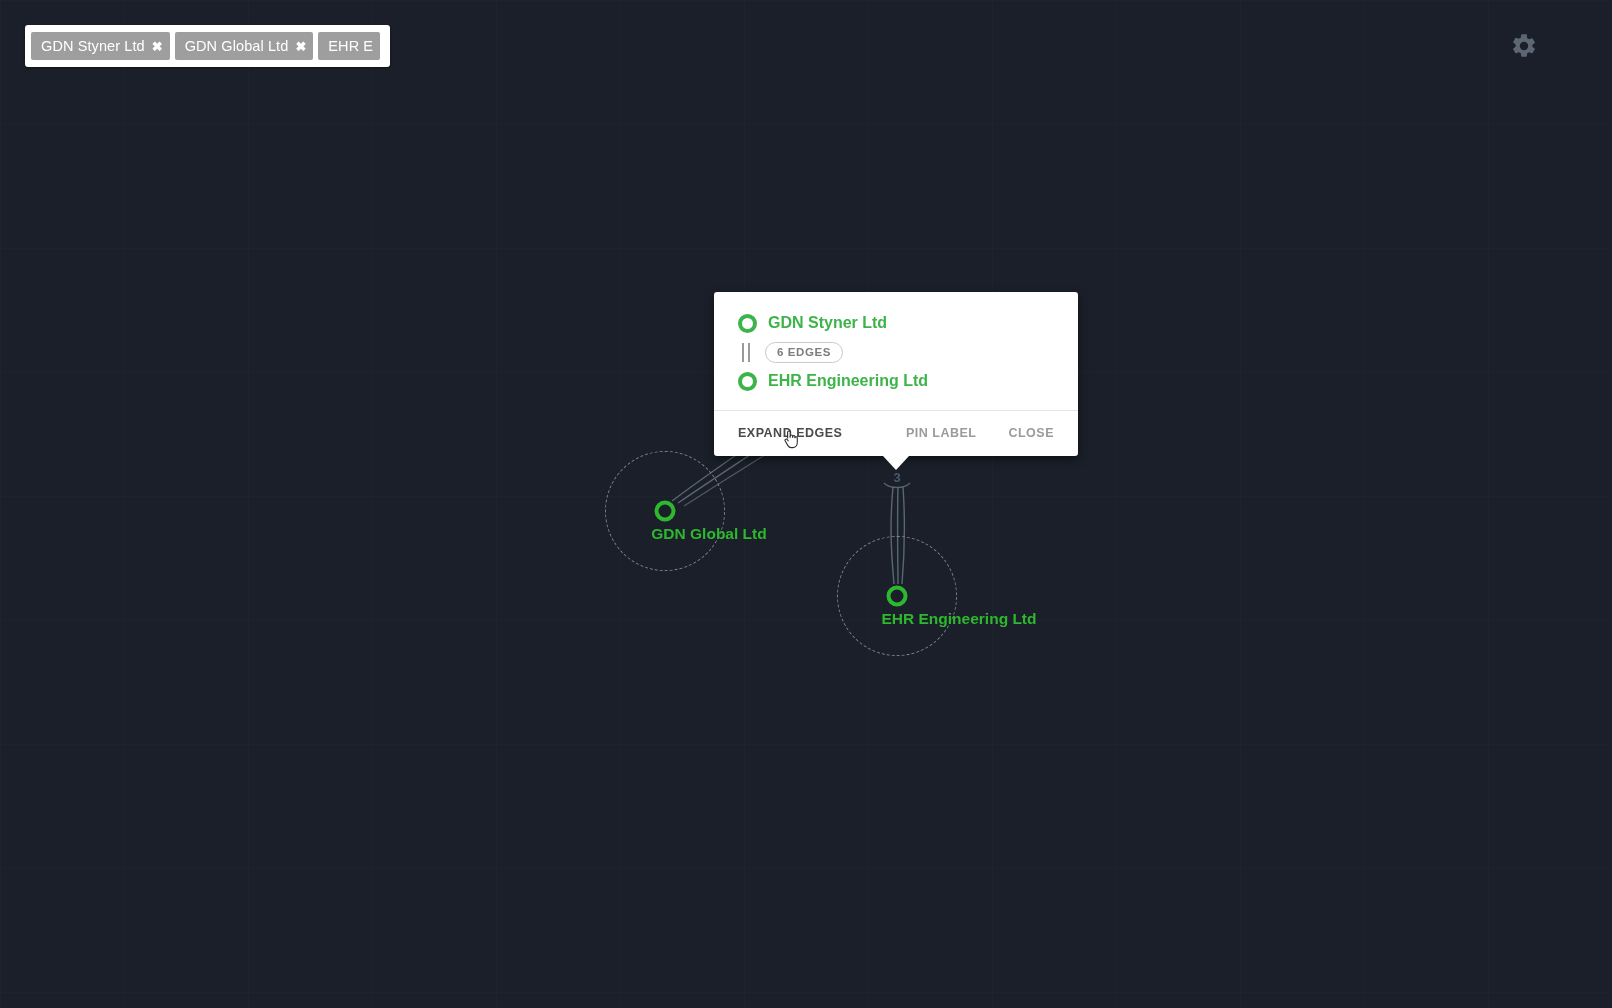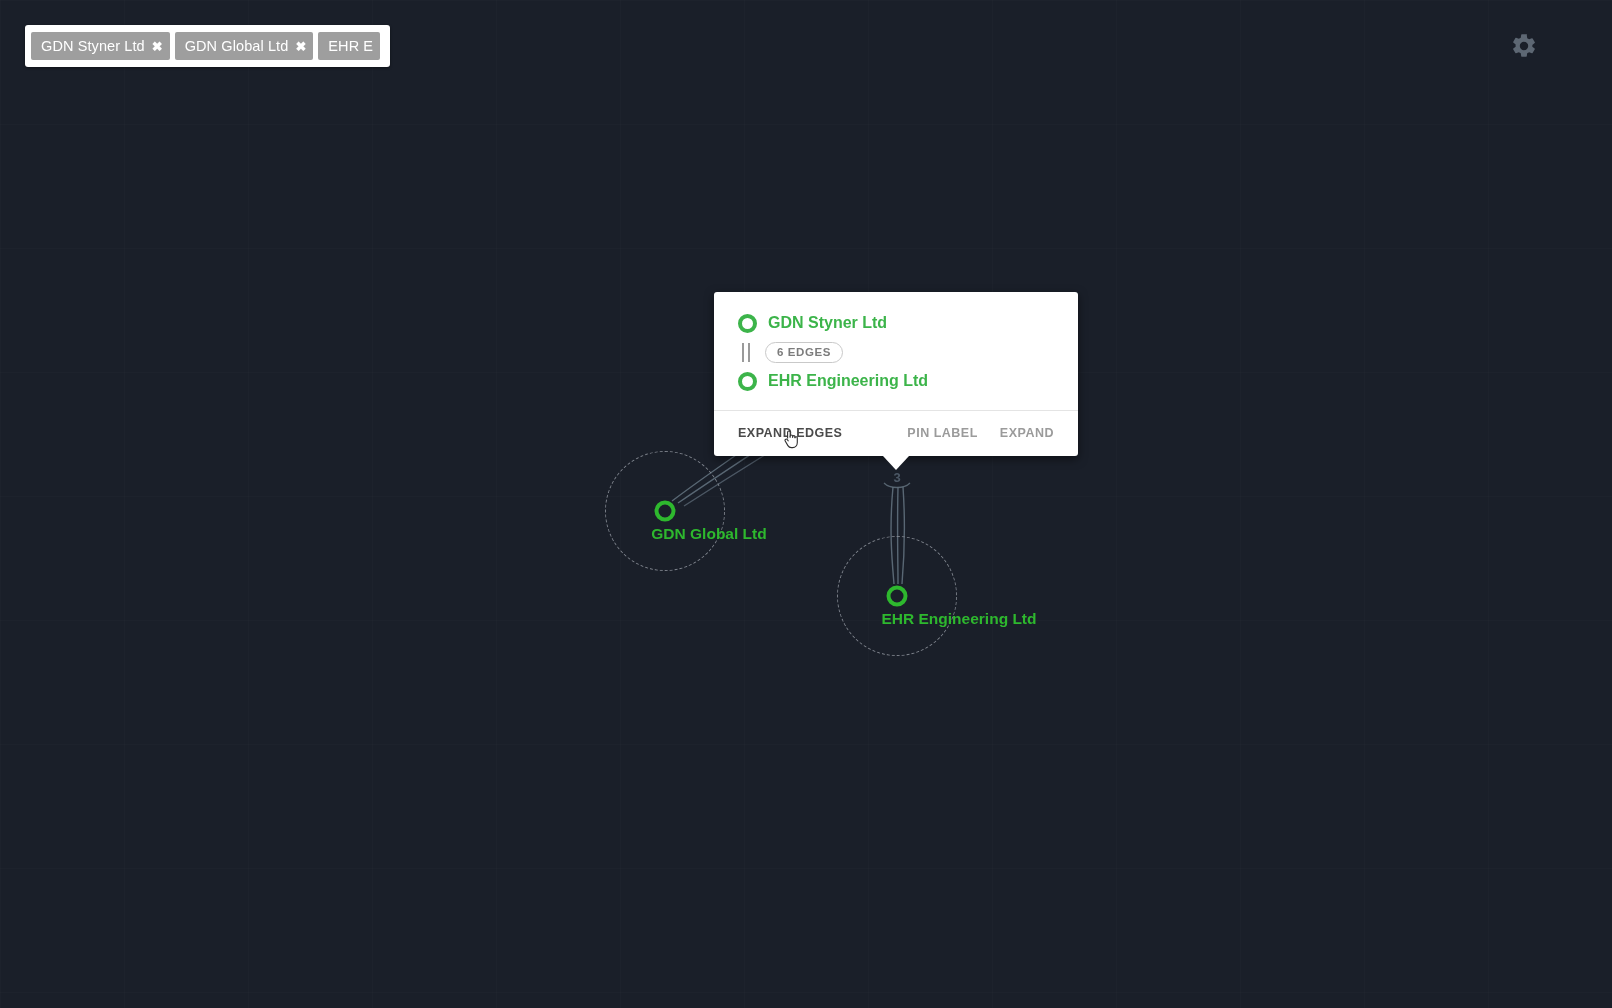--- a/index.html
+++ b/index.html
@@ -218,21 +218,21 @@
   }
 
   #popup-actions {
     display: flex;
     align-items: center;
     justify-content: space-between;
     height: 45px;
     padding-bottom: 2px;
   }
   .action-left  { display: flex; gap: 18px; }
-  .action-right { display: flex; gap: 22px; }
+  .action-right { display: flex; gap: 32px; }
   .popup-action {
     font-size: 12.5px;
     font-weight: bold;
     letter-spacing: 0.5px;
     cursor: pointer;
     color: #9b9b9b;
   }
   .popup-action.primary { color: #4a4a4a; }
 
   
@@ -328,21 +328,21 @@
   </div>
 
   <div id="popup-divider"></div>
 
   <div id="popup-actions">
     <div class="action-left">
       <span class="popup-action primary">EXPAND EDGES</span>
     </div>
     <div class="action-right">
       <span class="popup-action">PIN LABEL</span>
-      <span class="popup-action">EXPAND</span>
+      <span class="popup-action">CLOSE</span>
     </div>
   </div>
 
   <div id="popup-arrow"></div>
 </div>
 
 <div id="mouse-cursor">
   <svg width="16" height="20" viewBox="0 0 16 20" fill="none" stroke="#2f2f2f" stroke-width="1.1" stroke-linejoin="round">
     <path d="M4.6 9.4V3.3a1.3 1.3 0 0 1 2.6 0v5.1" fill="#fff"></path>
     <path d="M7.2 8.4V7.2a1.2 1.2 0 0 1 2.4 0v1.4" fill="#fff"></path>

